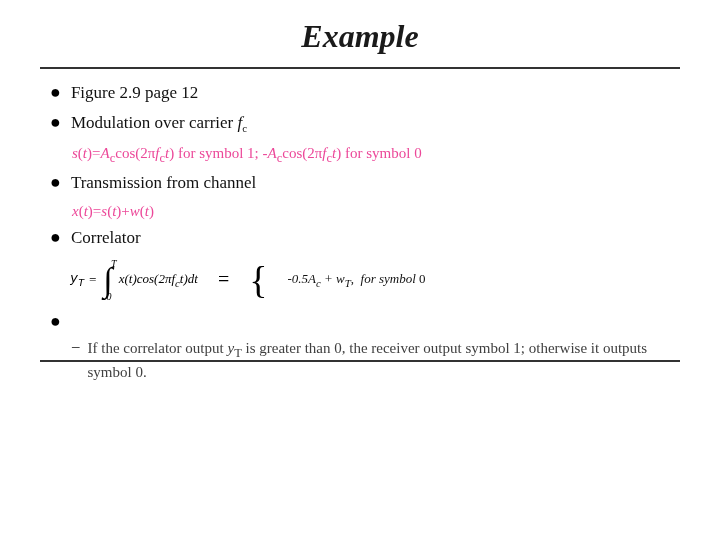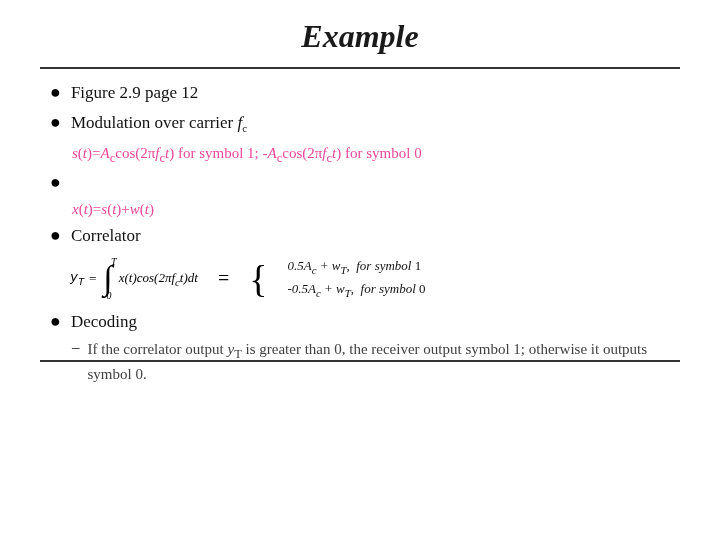--- a/index.html
+++ b/index.html
@@ -181,20 +181,21 @@
       <span class="bullet-text">
         Modulation over carrier <span class="math-italic">f</span><span class="fc-sub">c</span>
       </span>
     </div>
     <div class="sub-text">
       <span class="math-italic">s</span>(<span class="math-italic">t</span>)=<span class="math-italic">A</span><sub>c</sub>cos(2π<span class="math-italic">f</span><sub>c</sub><span class="math-italic">t</span>) for symbol 1; -<span class="math-italic">A</span><sub>c</sub>cos(2π<span class="math-italic">f</span><sub>c</sub><span class="math-italic">t</span>) for symbol 0
     </div>
 
     <div class="bullet-item">
       <span class="bullet">●</span>
+      <span class="bullet-text">Transmission from channel</span>
     </div>
     <div class="sub-text">
       <span class="math-italic">x</span>(<span class="math-italic">t</span>)=<span class="math-italic">s</span>(<span class="math-italic">t</span>)+<span class="math-italic">w</span>(<span class="math-italic">t</span>)
     </div>
 
     <div class="bullet-item">
       <span class="bullet">●</span>
       <span class="bullet-text">Correlator</span>
     </div>
 
@@ -212,31 +213,27 @@
           <span style="font-size:13px; font-style:italic;"><span class="math-italic">x</span>(<span class="math-italic">t</span>)cos(2π<span class="math-italic">f</span><sub>c</sub><span class="math-italic">t</span>)<span class="math-italic">dt</span></span>
         </div>
       </div>
 
       <span style="font-size:20px; margin: 0 4px;">=</span>
 
       <span class="big-brace">{</span>
 
       <div class="brace-side">
         <div>
-          <span class="math-italic">0.5A<sub>c</sub> + w<sub>T</sub></span>,&nbsp; <span style="font-style:italic;">for symbol</span> 1
-        </div>
-        <div>
           <span class="math-italic">-0.5A<sub>c</sub> + w<sub>T</sub></span>,&nbsp; <span style="font-style:italic;">for symbol</span> 0
         </div>
       </div>
     </div>
 
     <div class="bullet-item">
       <span class="bullet">●</span>
-      <span class="bullet-text">Decoding</span>
     </div>
     <div class="sub-item">
       <span class="dash">–</span>
       <span class="sub-item-text">
         If the correlator output <span class="math-italic">y</span><sub>T</sub> is greater than 0, the receiver output symbol 1; otherwise it outputs symbol 0.
       </span>
     </div>
 
   </div>
 

